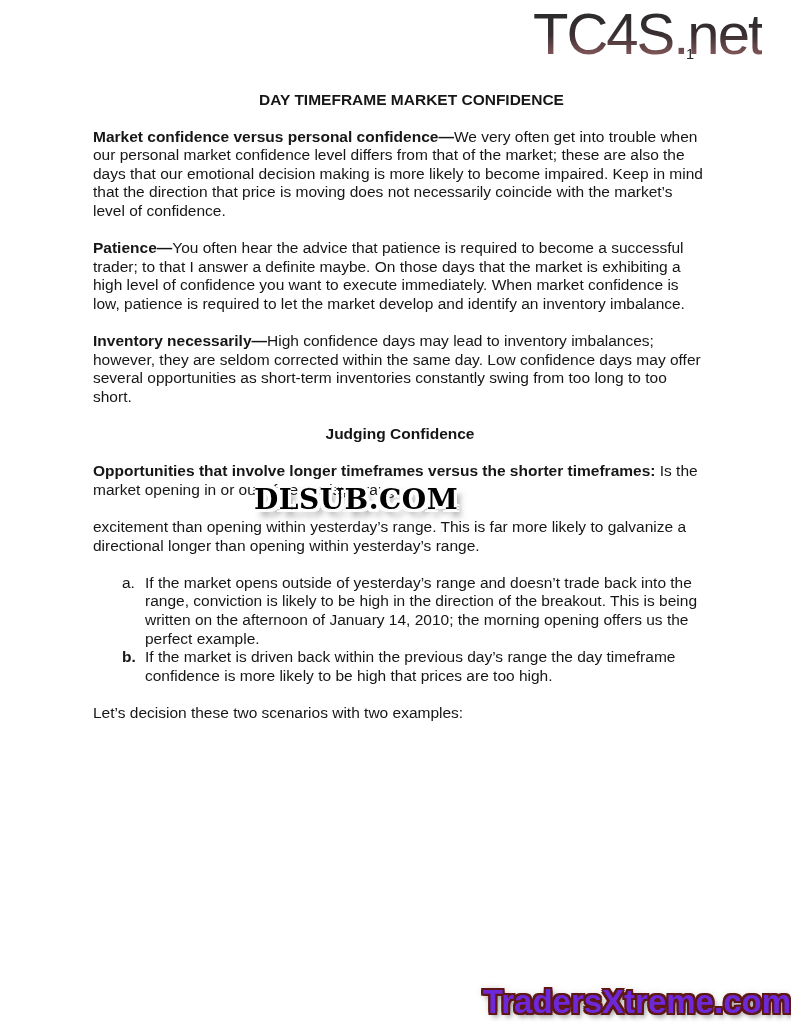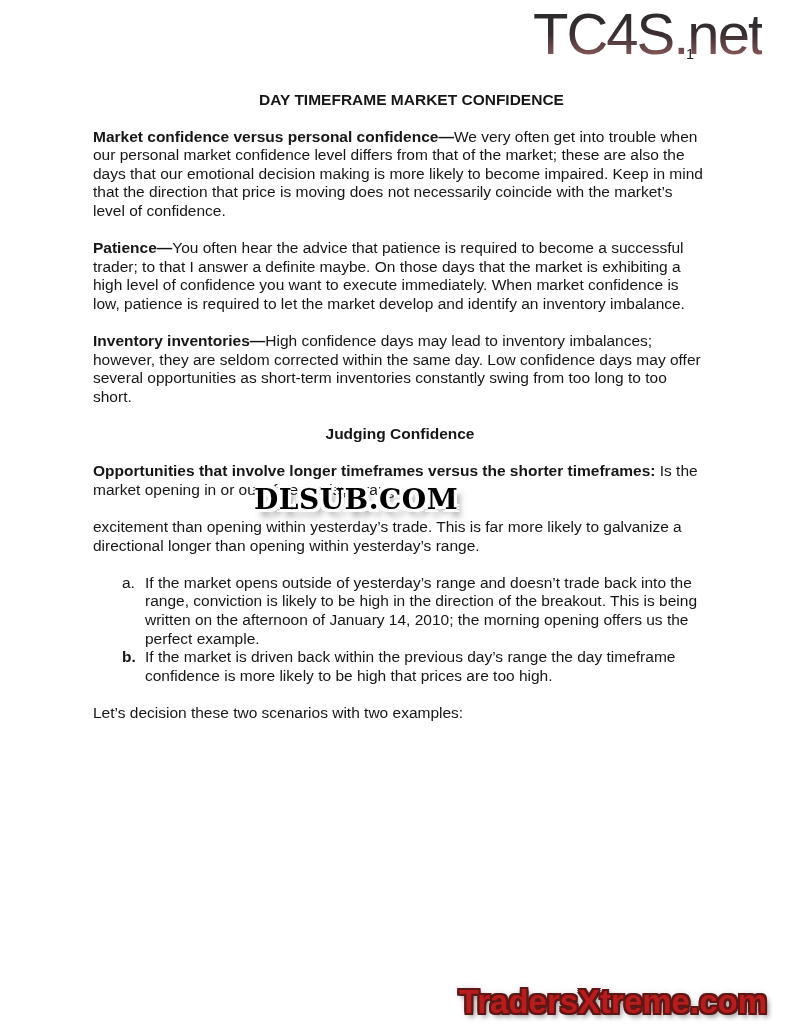--- a/index.html
+++ b/index.html
@@ -106,27 +106,27 @@
       -3px -3px 0 #fdfdfd,  3px -3px 0 #fdfdfd,
       -3px  3px 0 #fdfdfd,  3px  3px 0 #fdfdfd,
       -3px  0   0 #fdfdfd,  3px  0   0 #fdfdfd,
        0   -3px 0 #fdfdfd,  0    3px 0 #fdfdfd,
        5px  7px 6px rgba(70, 70, 70, 0.55);
   }
 
   
   .footer-logo {
     position: absolute;
-    right: 24px;
+    right: 0;
     bottom: 3px;
     font-family: "Liberation Sans", sans-serif;
     font-weight: bold;
     font-size: 33px;
     letter-spacing: 0px;
-    color: #b91c1c;
+    color: #6d28d9;
     text-shadow:
       -2px -2px 0 #5f1716,  2px -2px 0 #5f1716,
       -2px  2px 0 #5f1716,  2px  2px 0 #5f1716,
       -2px  0   0 #5f1716,  2px  0   0 #5f1716,
        0   -2px 0 #5f1716,  0    2px 0 #5f1716,
        3px  4px 5px rgba(130, 130, 130, 0.9),
        0    0   7px rgba(150, 150, 150, 0.8);
   }
 </style>
 </head>
@@ -139,28 +139,28 @@
   <div class="page-number">1</div>
 
   <h1 class="doc-title">DAY TIMEFRAME MARKET CONFIDENCE</h1>
 
   <div class="content">
 
     <p class="para"><span class="lead">Market confidence versus personal confidence—</span><span>We very often get into trouble when our personal market confidence level differs from that of the market; these are also the days that our emotional decision making is more likely to become impaired. Keep in mind that the direction that price is moving does not necessarily coincide with the market’s level of confidence.</span></p>
 
     <p class="para"><span class="lead">Patience—</span><span>You often hear the advice that patience is required to become a successful trader; to that I answer a definite maybe. On those days that the market is exhibiting a high level of confidence you want to execute immediately. When market confidence is low, patience is required to let the market develop and identify an inventory imbalance.</span></p>
 
-    <p class="para"><span class="lead">Inventory inventories—</span><span>High confidence days may lead to inventory imbalances; however, they are seldom corrected within the same day. Low confidence days may offer several opportunities as short-term inventories constantly swing from too long to too short.</span></p>
+    <p class="para"><span class="lead">Inventory necessarily—</span><span>High confidence days may lead to inventory imbalances; however, they are seldom corrected within the same day. Low confidence days may offer several opportunities as short-term inventories constantly swing from too long to too short.</span></p>
 
     <p class="sub-heading">Judging Confidence</p>
 
     <p class="para"><span class="lead">Opportunities that involve longer timeframes versus the shorter timeframes:</span><span> Is the market opening in or out of yesterday’s range:</span></p>
 
     <p class="para">
-      <span class="doc-line" style="display:block">excitement than opening within yesterday’s trade. This is far more likely to galvanize a</span>
+      <span class="doc-line" style="display:block">excitement than opening within yesterday’s range. This is far more likely to galvanize a</span>
       <span class="doc-line" style="display:block">directional longer than opening within yesterday’s range.</span>
     </p>
 
     <div class="list">
       <div class="list-item">
         <span class="list-marker">a.</span>
         <div class="list-text">If the market opens outside of yesterday’s range and doesn’t trade back into the range, conviction is likely to be high in the direction of the breakout. This is being written on the afternoon of January 14, 2010; the morning opening offers us the perfect example.</div>
       </div>
       <div class="list-item">
         <span class="list-marker bold">b.</span>

